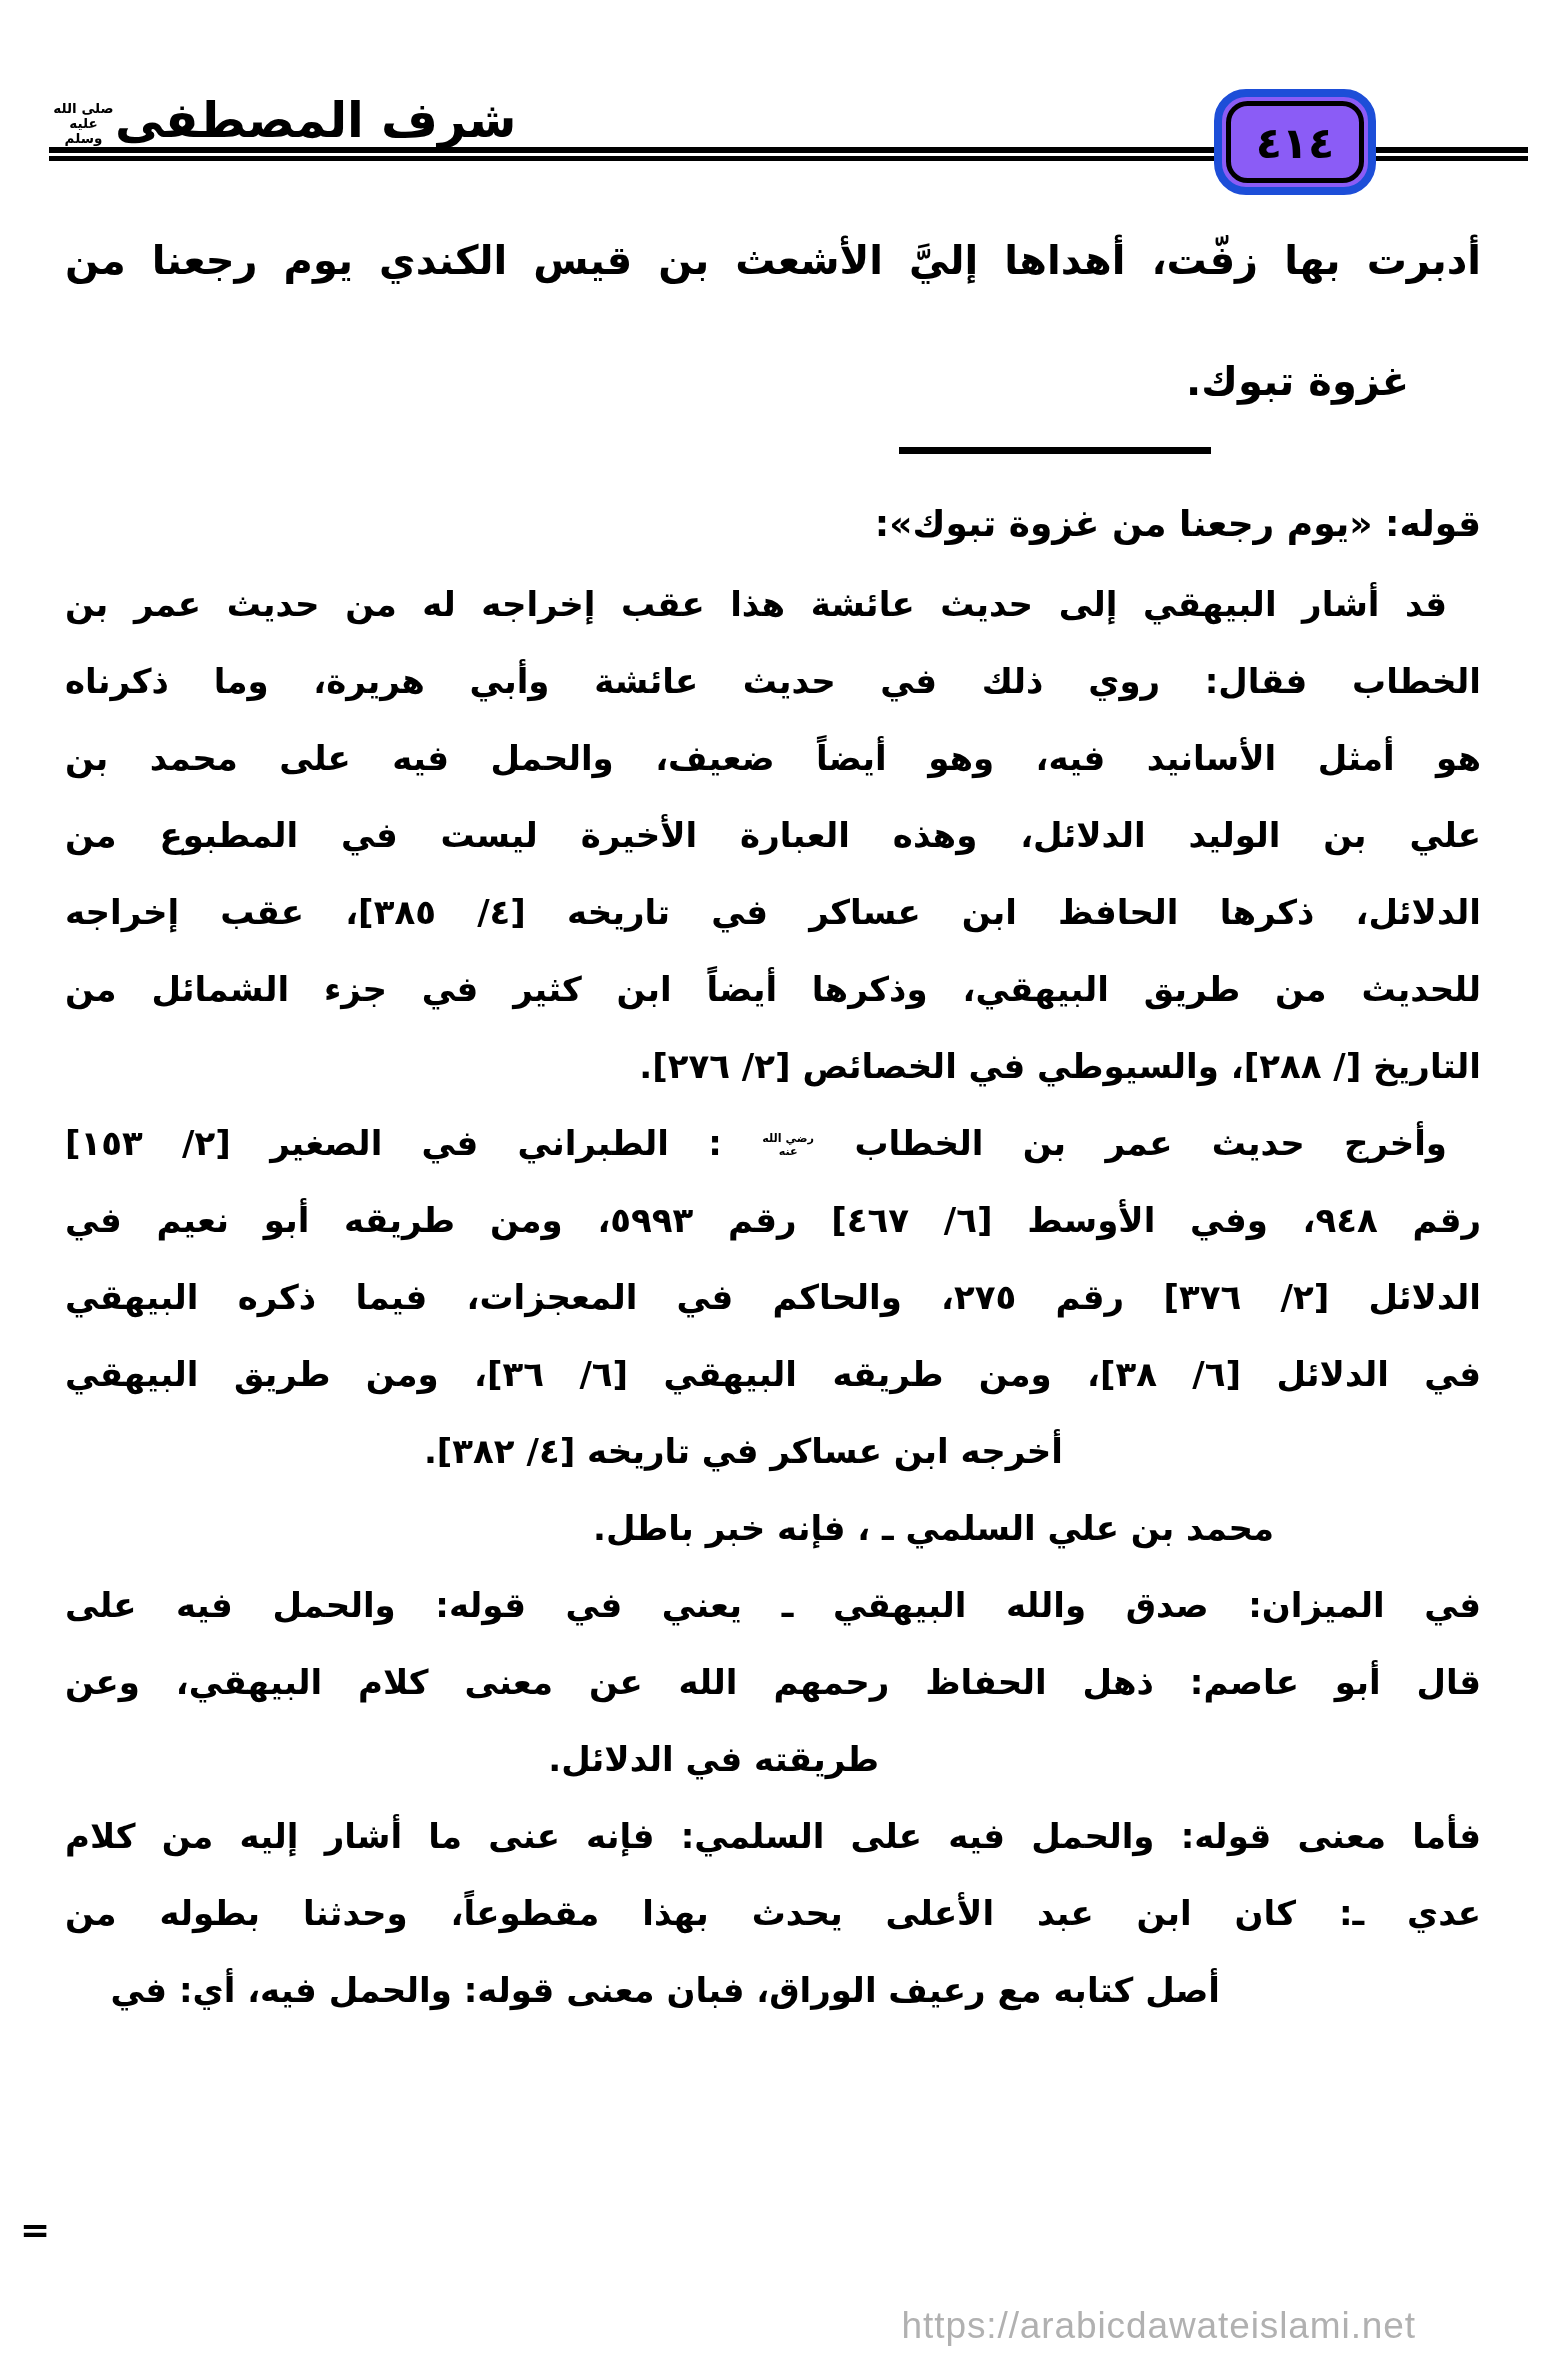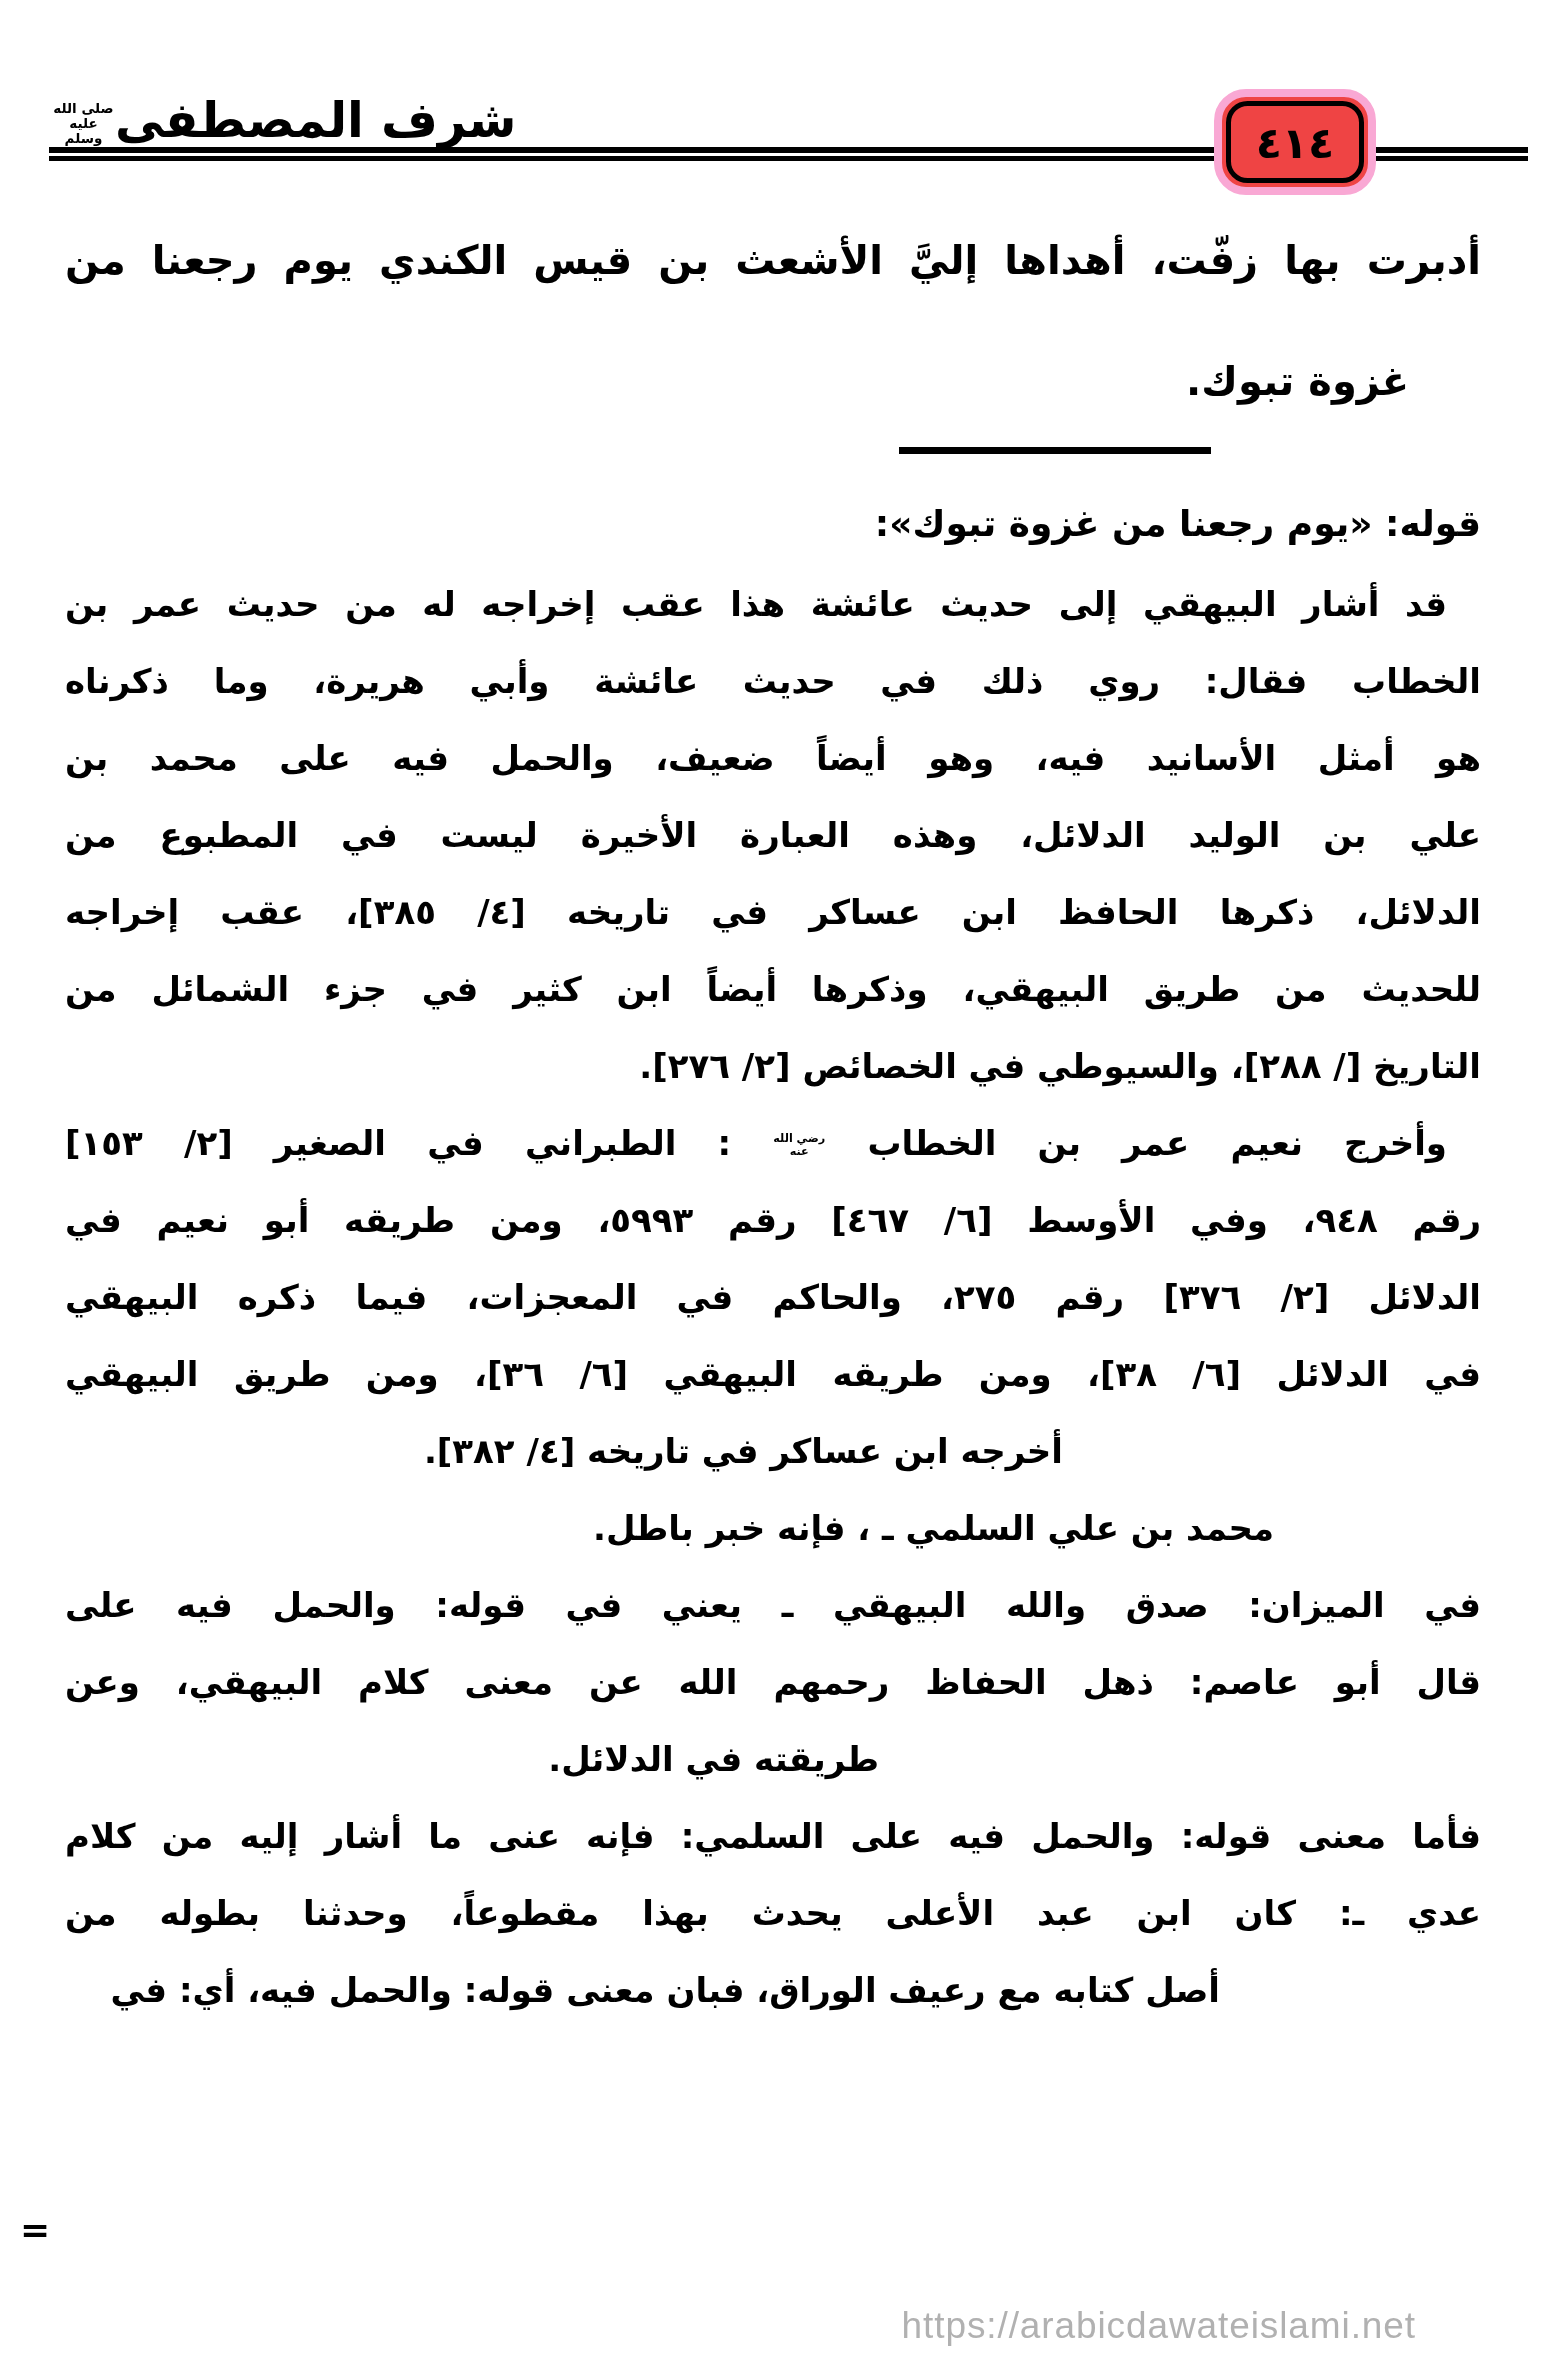--- a/index.html
+++ b/index.html
@@ -26,22 +26,22 @@
     text-align:center; text-align-last:center;
     vertical-align:middle; white-space:normal;
     margin-left:5px;
   }
   .rule { position:absolute; left:49px; width:1479px; background:#000; }
   .rule-top { top:147px; height:6.3px; }
   .rule-bottom { top:156px; height:5.4px; }
   .page-number-badge {
     position:absolute; left:1214px; top:89px;
     width:162px; height:106px;
-    background:#ef4444; box-sizing:border-box;
-    border:8px solid #f9a8d4; border-radius:32px;
+    background:#8b5cf6; box-sizing:border-box;
+    border:8px solid #1d4ed8; border-radius:32px;
     padding:3.6px; z-index:2;
   }
   .page-number-inner {
     width:100%; height:100%; box-sizing:border-box;
     border:5.4px solid #000; border-radius:21.6px;
     display:flex; align-items:center; justify-content:center;
     font-size:43px; padding-top:1.8px;
   }
 
   
@@ -121,21 +121,21 @@
   <div class="commentary-heading">قوله: «يوم رجعنا من غزوة تبوك»:</div>
 
   <div class="commentary">
     <div class="line ind">قد أشار البيهقي إلى حديث عائشة هذا عقب إخراجه له من حديث عمر بن</div>
     <div class="line">الخطاب فقال: روي ذلك في حديث عائشة وأبي هريرة، وما ذكرناه</div>
     <div class="line">هو أمثل الأسانيد فيه، وهو أيضاً ضعيف، والحمل فيه على محمد بن</div>
     <div class="line">علي بن الوليد الدلائل، وهذه العبارة الأخيرة ليست في المطبوع من</div>
     <div class="line">الدلائل، ذكرها الحافظ ابن عساكر في تاريخه [٤/ ٣٨٥]، عقب إخراجه</div>
     <div class="line">للحديث من طريق البيهقي، وذكرها أيضاً ابن كثير في جزء الشمائل من</div>
     <div class="line end">التاريخ [/ ٢٨٨]، والسيوطي في الخصائص [٢/ ٢٧٦].</div>
-    <div class="line ind"><span>وأخرج نعيم عمر بن الخطاب </span><span class="stamp">رضي الله عنه</span><span> : الطبراني في الصغير [٢/ ١٥٣]</span></div>
+    <div class="line ind"><span>وأخرج حديث عمر بن الخطاب </span><span class="stamp">رضي الله عنه</span><span> : الطبراني في الصغير [٢/ ١٥٣]</span></div>
     <div class="line">رقم ٩٤٨، وفي الأوسط [٦/ ٤٦٧] رقم ٥٩٩٣، ومن طريقه أبو نعيم في</div>
     <div class="line">الدلائل [٢/ ٣٧٦] رقم ٢٧٥، والحاكم في المعجزات، فيما ذكره البيهقي</div>
     <div class="line">في الدلائل [٦/ ٣٨]، ومن طريقه البيهقي [٦/ ٣٦]، ومن طريق البيهقي</div>
     <div class="line end in-lg">أخرجه ابن عساكر في تاريخه [٤/ ٣٨٢].</div>
     <div class="line end in-md">محمد بن علي السلمي ـ ، فإنه خبر باطل.</div>
     <div class="line">في الميزان: صدق والله البيهقي ـ يعني في قوله: والحمل فيه على</div>
     <div class="line">قال أبو عاصم: ذهل الحفاظ رحمهم الله عن معنى كلام البيهقي، وعن</div>
     <div class="line end in-xl">طريقته في الدلائل.</div>
     <div class="line">فأما معنى قوله: والحمل فيه على السلمي: فإنه عنى ما أشار إليه من كلام</div>
     <div class="line">عدي ـ: كان ابن عبد الأعلى يحدث بهذا مقطوعاً، وحدثنا بطوله من</div>

